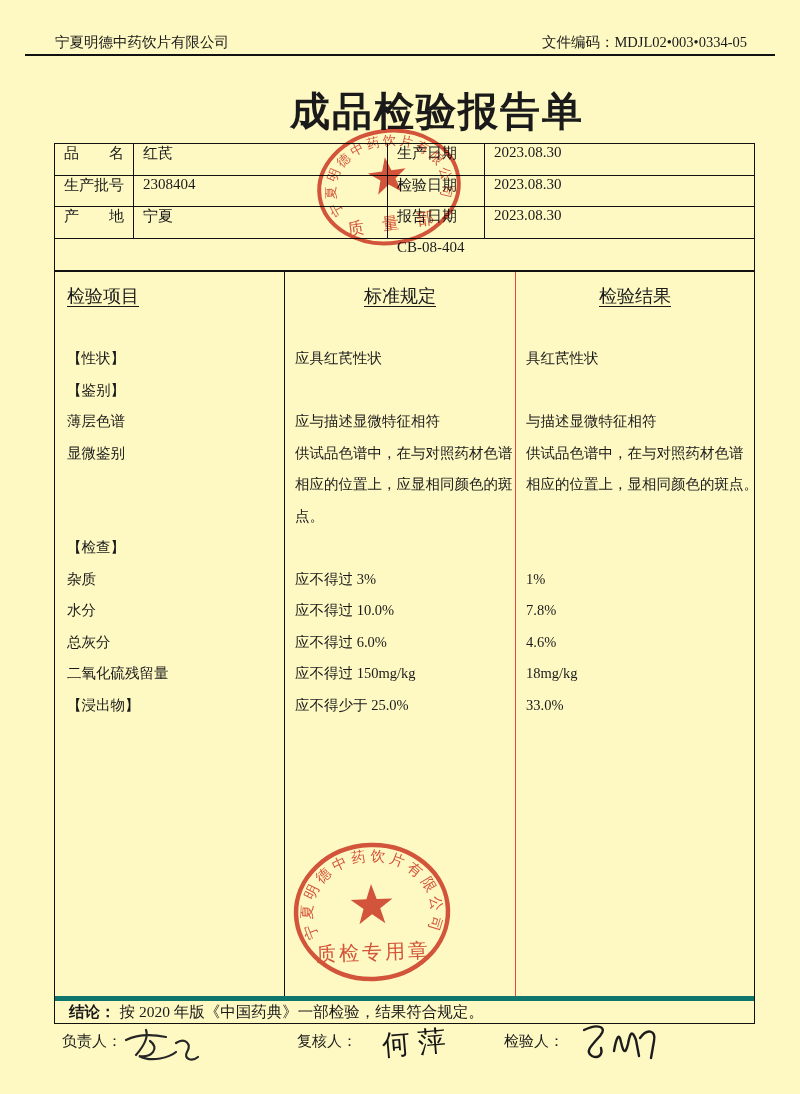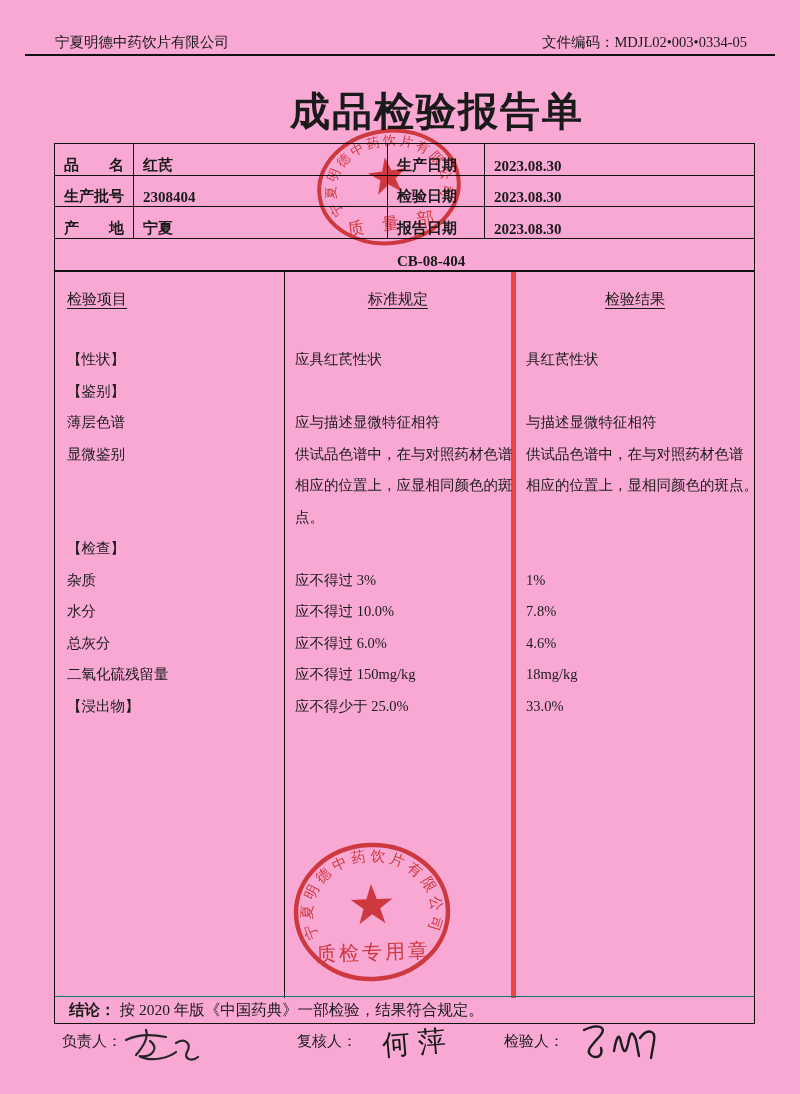--- a/index.html
+++ b/index.html
@@ -1,54 +1,54 @@
 <!DOCTYPE html>
 <html><head>
 <meta charset="utf-8">
 <style>
   html,body{margin:0;padding:0;background:#ffffff;}
   .sheet{
-    position:relative; width:800px; height:1094px; background:#f9a8d4;
+    position:relative; width:800px; height:1094px; background:#fef9c3;
     font-family:"Liberation Serif","DejaVu Serif",serif; color:#1a1a1a; overflow:hidden;
   }
   
   .pg-header{position:absolute; left:55px; width:692px; top:33px; display:flex;
     justify-content:space-between; font-size:14.5px; line-height:18px;}
   .header-rule{position:absolute; left:25px; right:25px; top:54px; height:0;
     border-top:2.5px solid #111;}
   .title{position:absolute; left:0; top:84px; width:100%; text-align:center;
     font-size:40px; font-weight:bold; letter-spacing:2px;padding-left:37px;}
   
   .info-table{position:absolute; left:54px; top:143px; width:701px; height:128px;
     box-sizing:border-box; border:1px solid #111;
     display:grid; grid-template-columns:79px 254px 97px 269px;
     grid-template-rows:repeat(4,1fr); font-size:15px;}
-  .ic{box-sizing:border-box; display:flex; align-items:flex-end; padding:0 9px;
-    border-right:1px solid #111; border-bottom:1px solid #111; white-space:nowrap; overflow:visible;font-weight:bold;}
+  .ic{box-sizing:border-box; display:flex; align-items:flex-start; padding:0 9px;
+    border-right:1px solid #111; border-bottom:1px solid #111; white-space:nowrap; overflow:visible;}
   .ic.lastcol{border-right:none;} .ic.lastrow{border-bottom:none;}
   .jlabel{width:100%; text-align:justify; text-align-last:justify;}
   .jlabel4{width:62px; text-align:justify; text-align-last:justify;}
   .span12{grid-column:1/3;} .span34{grid-column:3/5;}
   
   .main-table{position:absolute; left:54px; top:271px; width:701px; height:753px;
     box-sizing:border-box; border:1px solid #111; font-size:14.5px;}
   .mcol{position:absolute; top:0; height:726px; box-sizing:border-box;}
   .mcol0{left:0; width:230px; border-right:1px solid #111;}
-  .mcol1{left:230px; width:231px; border-right:5px solid #ef4444;}
+  .mcol1{left:230px; width:231px; border-right:1px solid #ef4444;}
   .mcol2{left:461px; width:238px;}
-  .col-head{margin-top:18px; font-size:15px;}
+  .col-head{margin-top:12px; font-size:18px;}
   .col-head.center{text-align:center;}
   .col-head.left{padding-left:12px;}
   .col-head span{text-decoration:underline; text-underline-offset:4px;}
   .tlines{margin-top:35px;}
   .tline{height:31.5px; display:flex; align-items:center; padding-left:12px;
     white-space:nowrap; overflow:visible;}
   .mcol1 .tline,.mcol2 .tline{padding-left:10px;}
   .conclusion-row{position:absolute; left:0; bottom:0; width:100%; height:27px;
-    box-sizing:border-box; border-top:1px solid #0f766e; display:flex; align-items:center;
+    box-sizing:border-box; border-top:5px solid #0f766e; display:flex; align-items:center;
     padding-left:14px; font-size:15.5px;}
   .conclusion-row b{margin-right:4px;}
   
   .sig-row{position:absolute; left:54px; top:1028px; width:701px; height:60px; font-size:15px;text-align:center;}
   .sig-label{position:absolute; top:4px; white-space:nowrap;}
   .lbl-resp{left:8px;} .lbl-rev{left:243px;} .lbl-insp{left:450px;}
   .sig-svg{position:absolute;}
   .sig1{left:58px; top:-6px;} .sig3{left:518px; top:-10px;}
   .sig-name{position:absolute; left:328px; top:-4px; font-size:28px; letter-spacing:8px;
     transform:rotate(-5deg); color:#161616; font-weight:500;}

